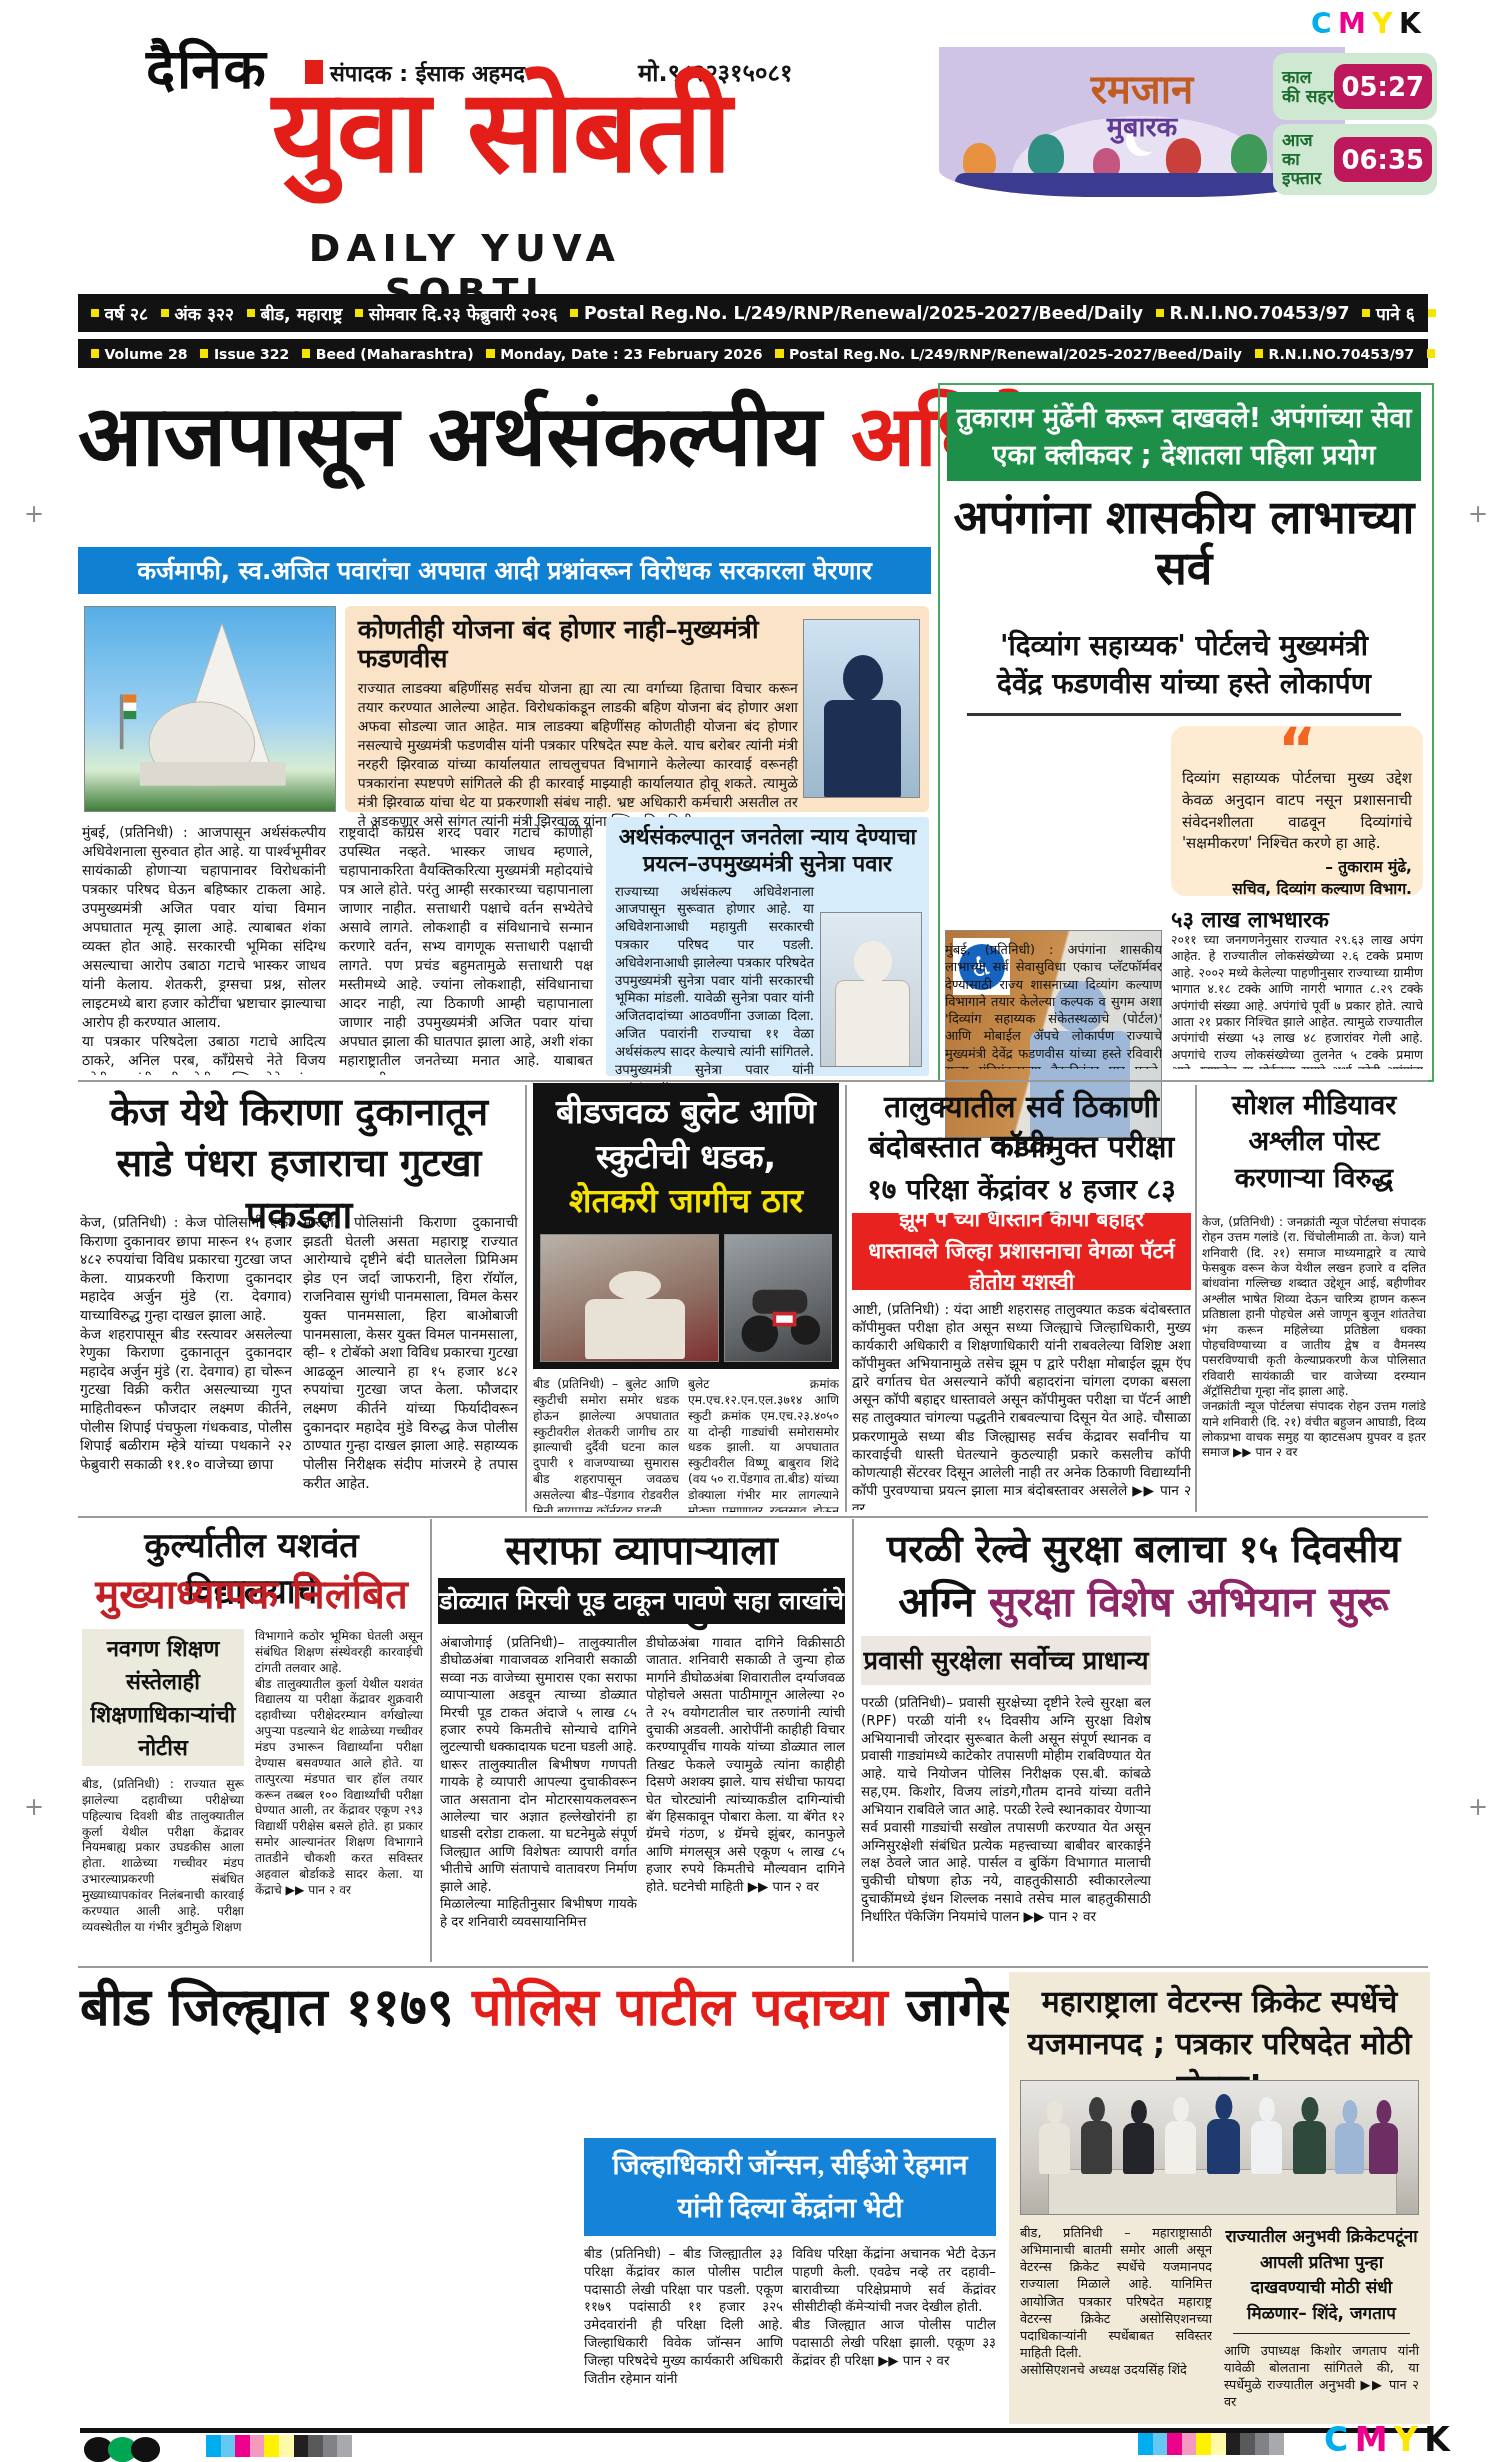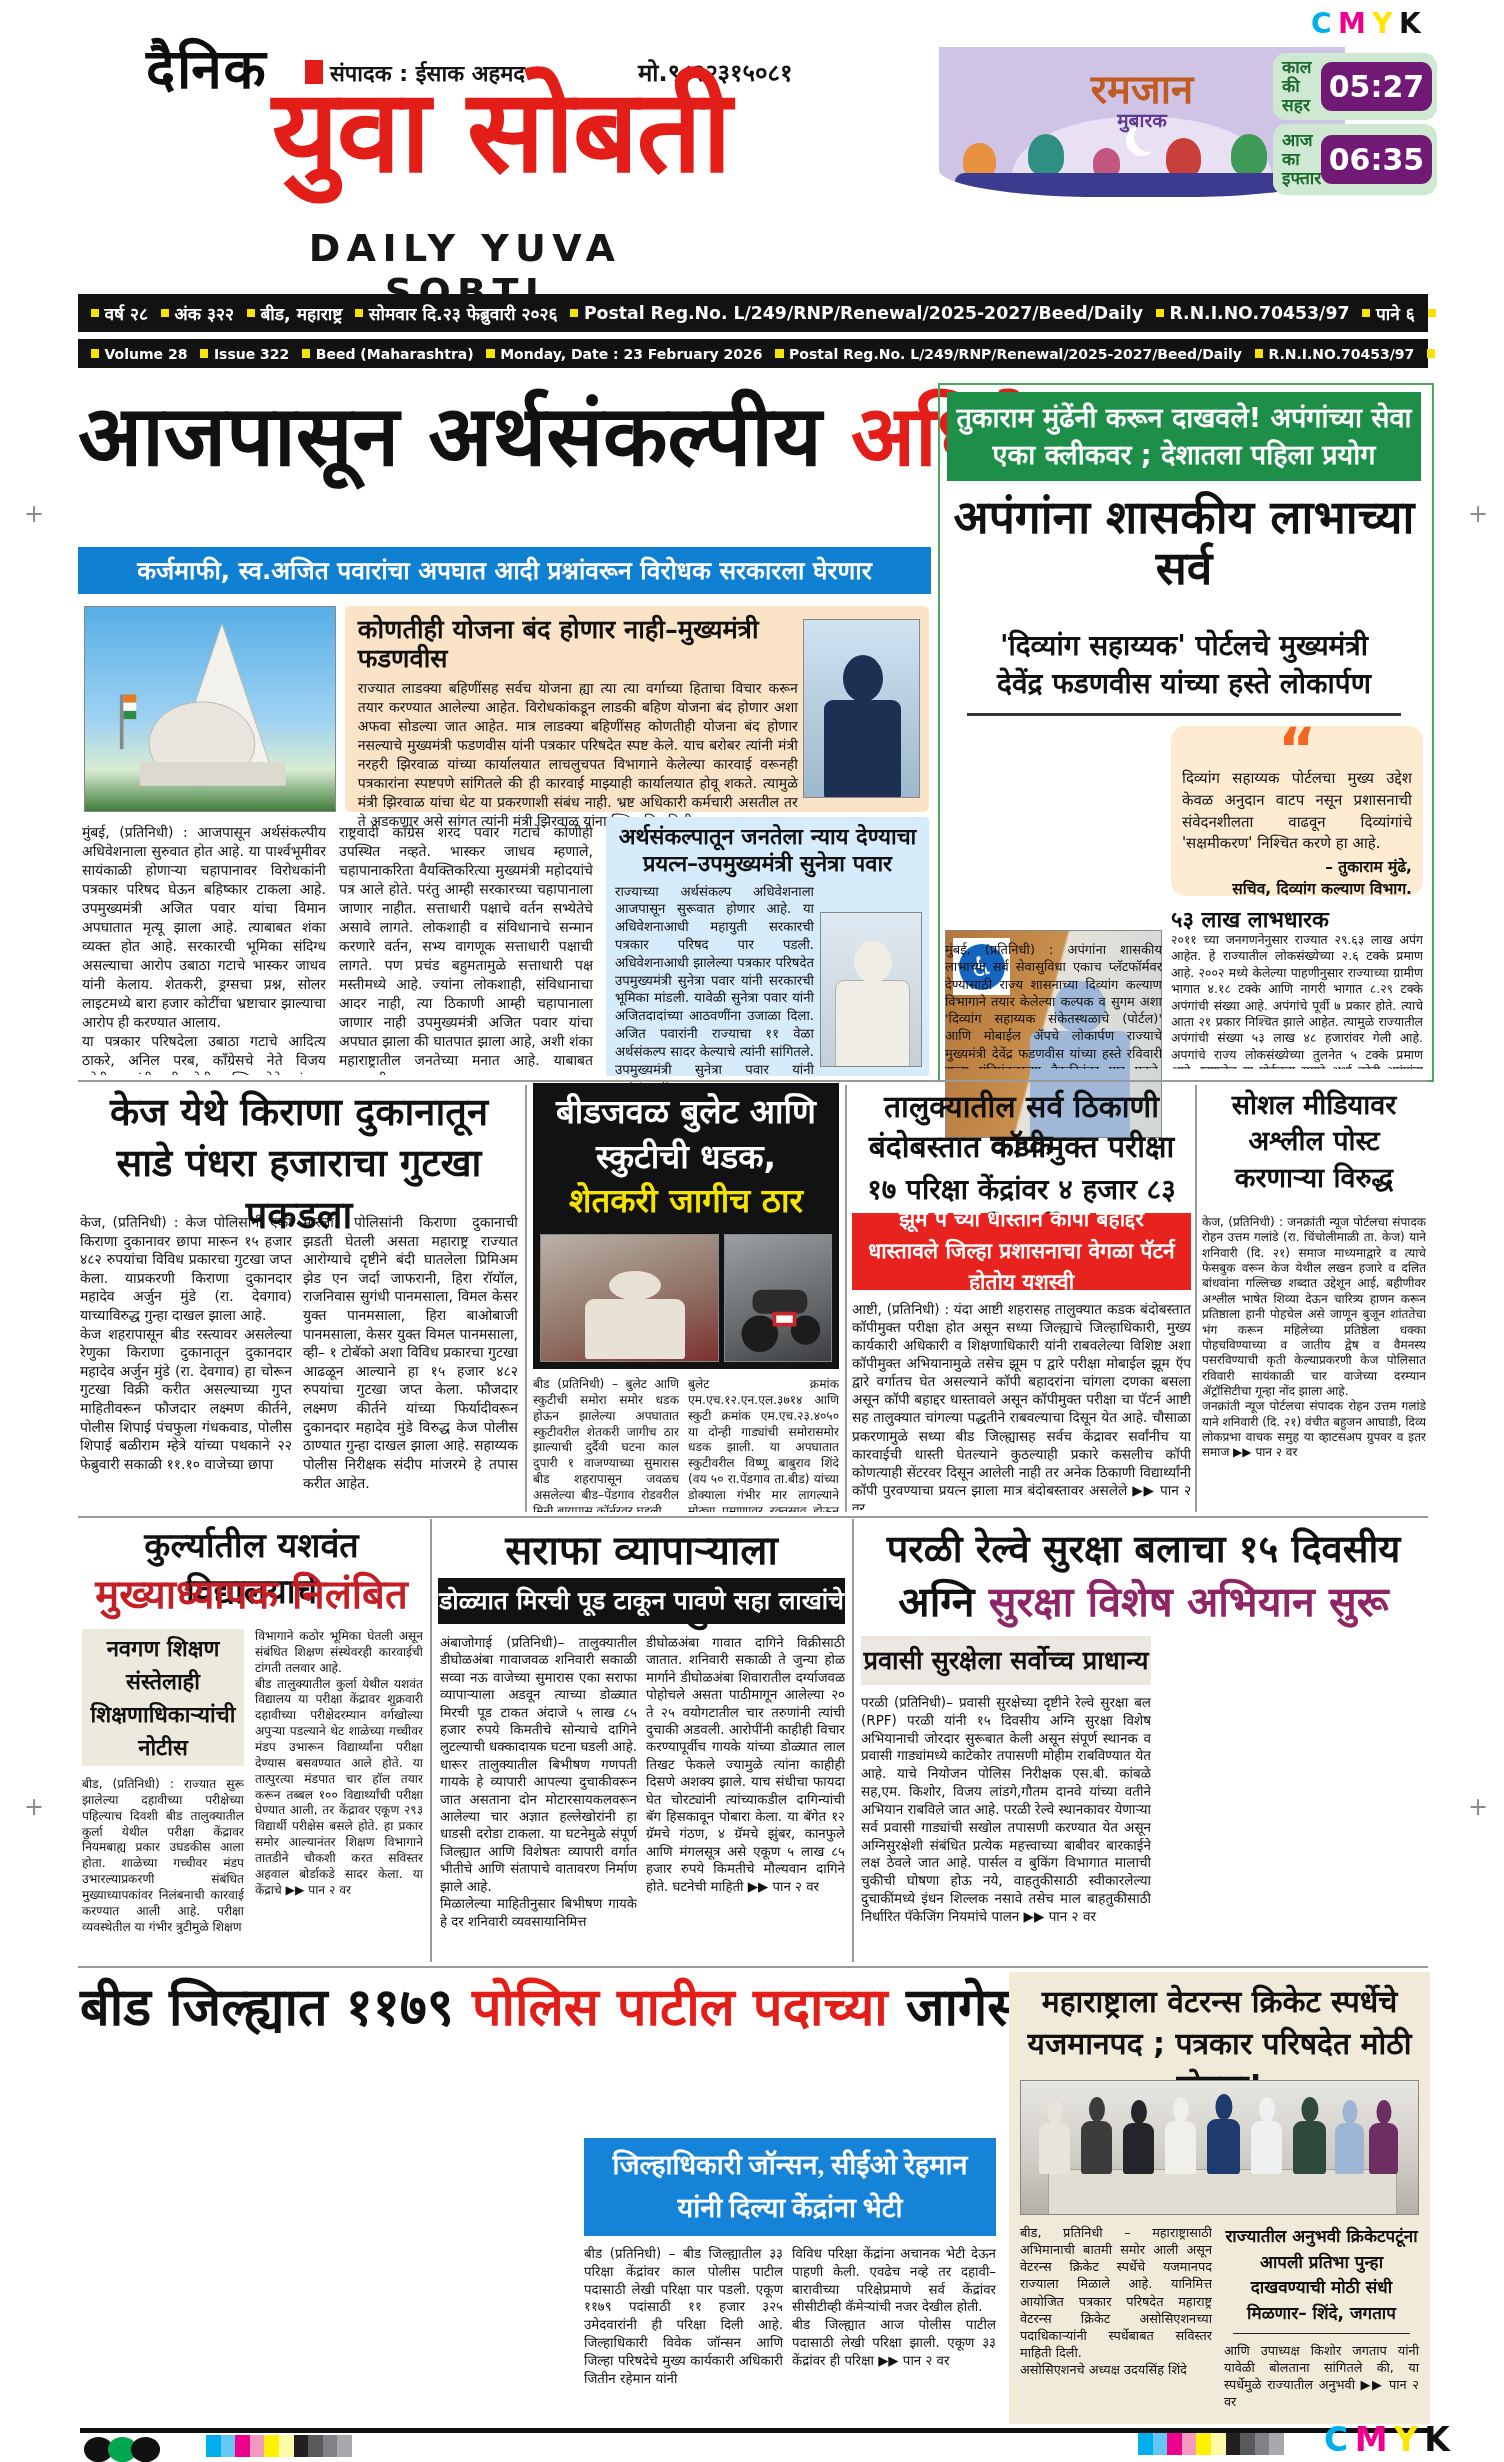--- a/index.html
+++ b/index.html
@@ -16,28 +16,28 @@
   .mast-sub{font-size:38px;font-weight:bold;color:#161616;letter-spacing:6.4px;}
   .ed-line{font-size:22px;font-weight:bold;color:#141414;}
   .red-sq{background:#e31e19;width:18px;height:24px;display:inline-block;}
   .cmyk-letter{font-size:28px;font-weight:bold;letter-spacing:1.8px;}
   .c-c{color:#00adef}.c-m{color:#ec008c}.c-y{color:#ffe600}.c-k{color:#111}
 
   
   .ramzan{background:#cfc4e6;border-radius:0 0 40% 40%/0 0 18% 18%;overflow:hidden;}
   .ramzan .arch{position:absolute;left:18%;top:46%;width:64%;height:80%;background:#e7e1f3;border-radius:50% 50% 0 0;}
   .ramzan-t1{font-size:40px;font-weight:bold;color:#c05c22;}
-  .ramzan-t2{font-size:19px;font-weight:bold;color:#5f3b95;}
+  .ramzan-t2{font-size:27px;font-weight:bold;color:#5f3b95;}
   .moon{position:absolute;width:31px;height:31px;border-radius:50%;background:#fff;top:52%;left:46%;}
   .moon:after{content:"";position:absolute;width:31px;height:31px;border-radius:50%;background:#e7e1f3;left:8.2px;top:-3.6px;}
   .head{position:absolute;border-radius:50% 50% 40% 40%;}
   .tablebar{position:absolute;bottom:0;left:4%;width:92%;height:16%;background:#3b3b8f;border-radius:9px 9px 0 0;}
   .pill{background:#cfe8d2;border-radius:12.8px;display:flex;align-items:center;justify-content:space-between;padding:3.6px 5.5px;}
   .pill .lbl{font-size:17.3px;line-height:1.1;font-weight:bold;color:#1c6b2f;padding-left:3.6px;}
-  .pill .tm{background:#701a75;color:#fff;font-size:30px;font-weight:bold;border-radius:11px;padding:7.3px 7.3px;}
+  .pill .tm{background:#be185d;color:#fff;font-size:26px;font-weight:bold;border-radius:11px;padding:7.3px 7.3px;}
 
   
   .dl{background:#121212;color:#fff;display:flex;align-items:center;gap:12.8px;padding:0 12.8px;box-sizing:border-box;}
   .dl-item{display:inline-flex;align-items:center;gap:5.5px;white-space:nowrap;}
   .sq{background:#f5e400;width:8.2px;height:8.2px;display:inline-block;flex:0 0 auto;}
   .dl1{font-size:17.3px;font-weight:bold;}
   .dl2{font-size:14px;font-weight:bold;}
 
   
   .hline{background:#9a9a9a;height:1.8px;}

